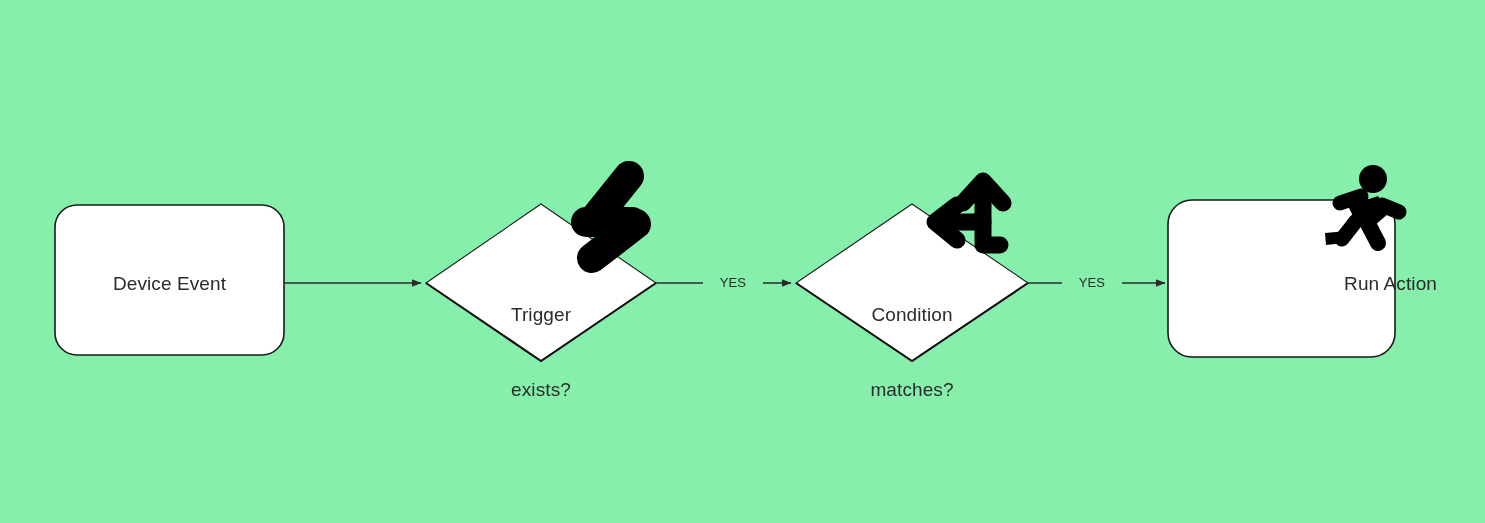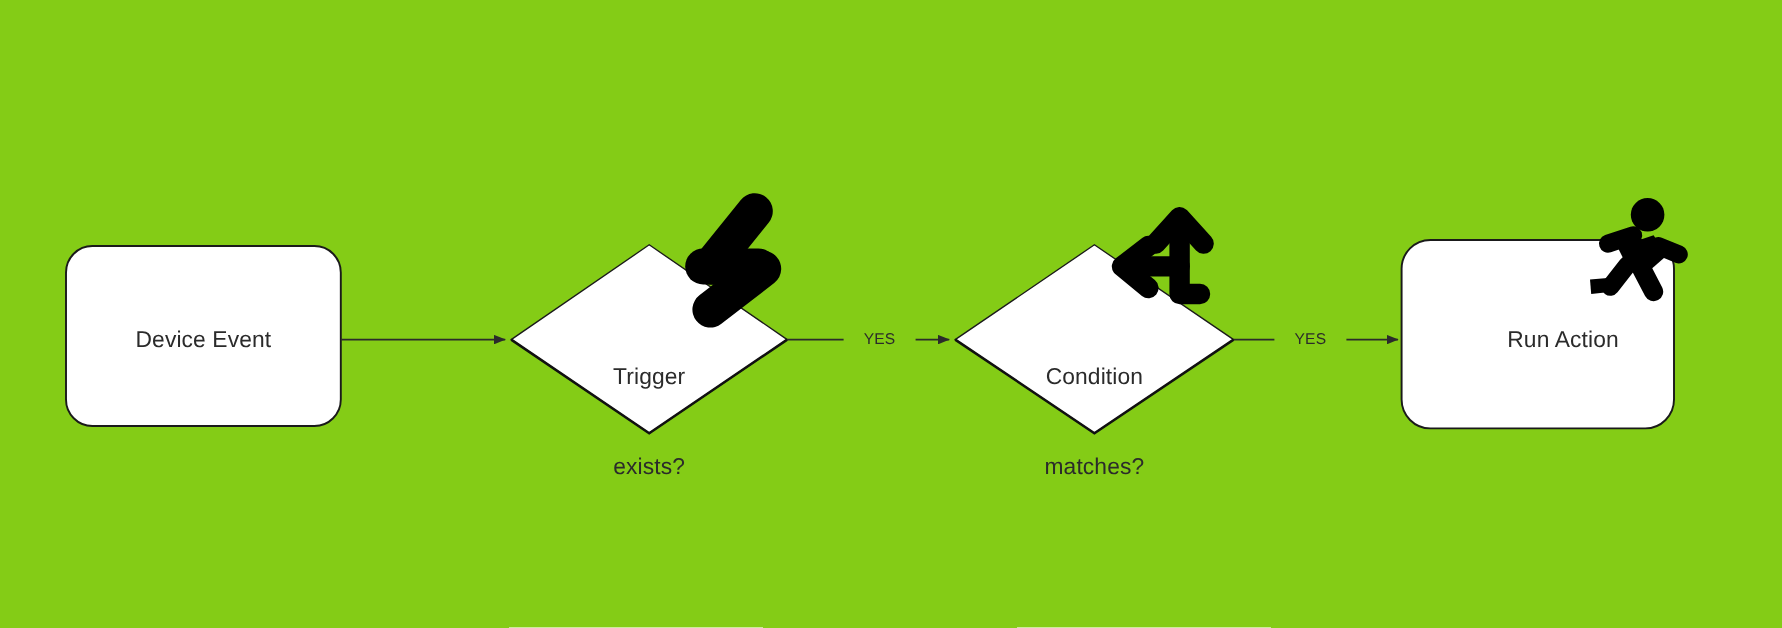--- a/index.html
+++ b/index.html
@@ -8,21 +8,21 @@
     padding: 0;
     background: #ffffff;
   }
   body {
     font-family: "Liberation Sans", "DejaVu Sans", sans-serif;
   }
   #canvas {
     position: relative;
     width: 1485px;
     height: 523px;
-    background: #84cc16;
+    background: #86efac;
     overflow: hidden;
     text-decoration: underline;
   }
   #flow-svg {
     position: absolute;
     left: 0;
     top: 0;
     width: 1485px;
     height: 523px;
   }
@@ -114,19 +114,19 @@
   <div class="node-label" style="left:466px; top:252px; width:150px;">
     <div>Trigger</div>
     <div>exists?</div>
   </div>
 
   <div class="node-label" style="left:832px; top:252px; width:160px;">
     <div>Condition</div>
     <div>matches?</div>
   </div>
 
-  <div class="node-label" style="left:1168px; top:271px; width:269px;">Run Action</div>
+  <div class="node-label" style="left:1168px; top:271px; width:269px;text-align:right;">Run Action</div>
 
   <div class="edge-label" style="left:703px; top:272px; width:60px;">YES</div>
 
   <div class="edge-label" style="left:1062px; top:272px; width:60px;">YES</div>
 
 </div>
 
 </body></html>

